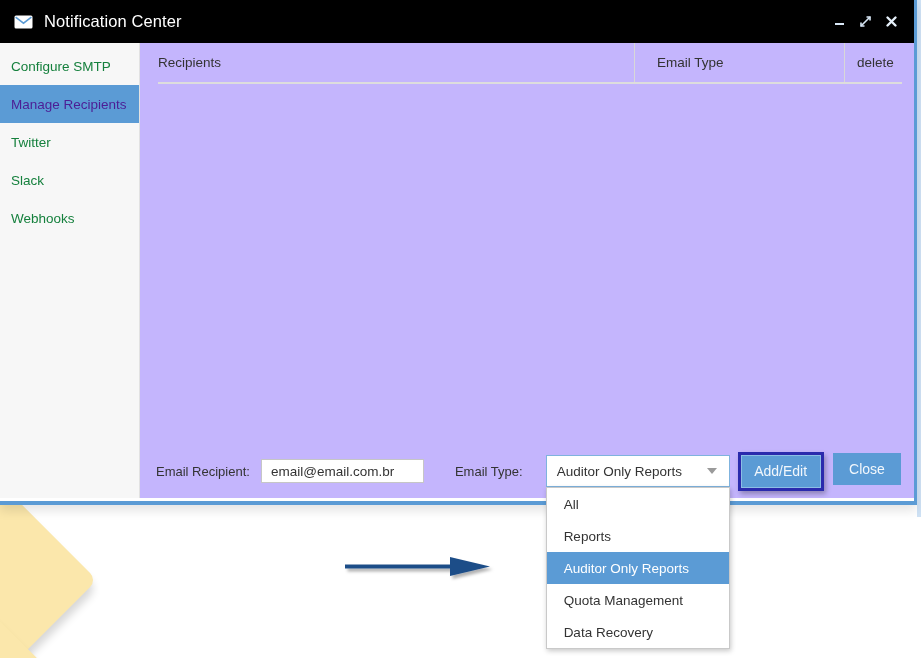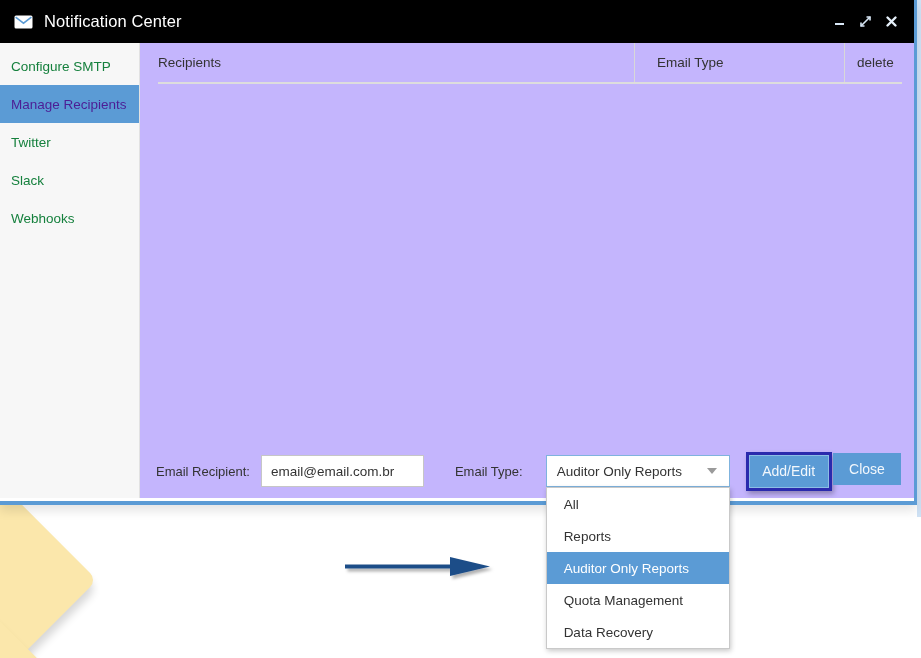--- a/index.html
+++ b/index.html
@@ -178,21 +178,21 @@
     padding-left: 16px;
     box-sizing: border-box;
   }
   .form-label {
     font-size: 13px;
     color: #333333;
     white-space: nowrap;
   }
   #email-recipient-input {
     width: 163px;
-    height: 32px;
+    height: 24px;
     margin-left: 11px;
     border: 1px solid #c6c6c6;
     background: #ffffff;
     font-family: "Liberation Sans", sans-serif;
     font-size: 13.5px;
     color: #333333;
     padding: 0 9px;
     box-sizing: border-box;
     outline: none;
   }
@@ -255,21 +255,21 @@
     cursor: pointer;
     box-sizing: border-box;
   }
   .dropdown-option.selected {
     background: #5b9bd5;
     color: #ffffff;
   }
 
   
   #add-edit-focus-ring {
-    margin-left: 16px;
+    margin-left: 8px;
     padding: 4px;
     background: #2a2aad;
     box-shadow: 2px 3px 5px rgba(0,0,0,0.28);
     display: inline-block;
   }
   #add-edit-button,
   #close-button {
     border: none;
     background: #5b9bd5;
     color: #f2f7fc;

